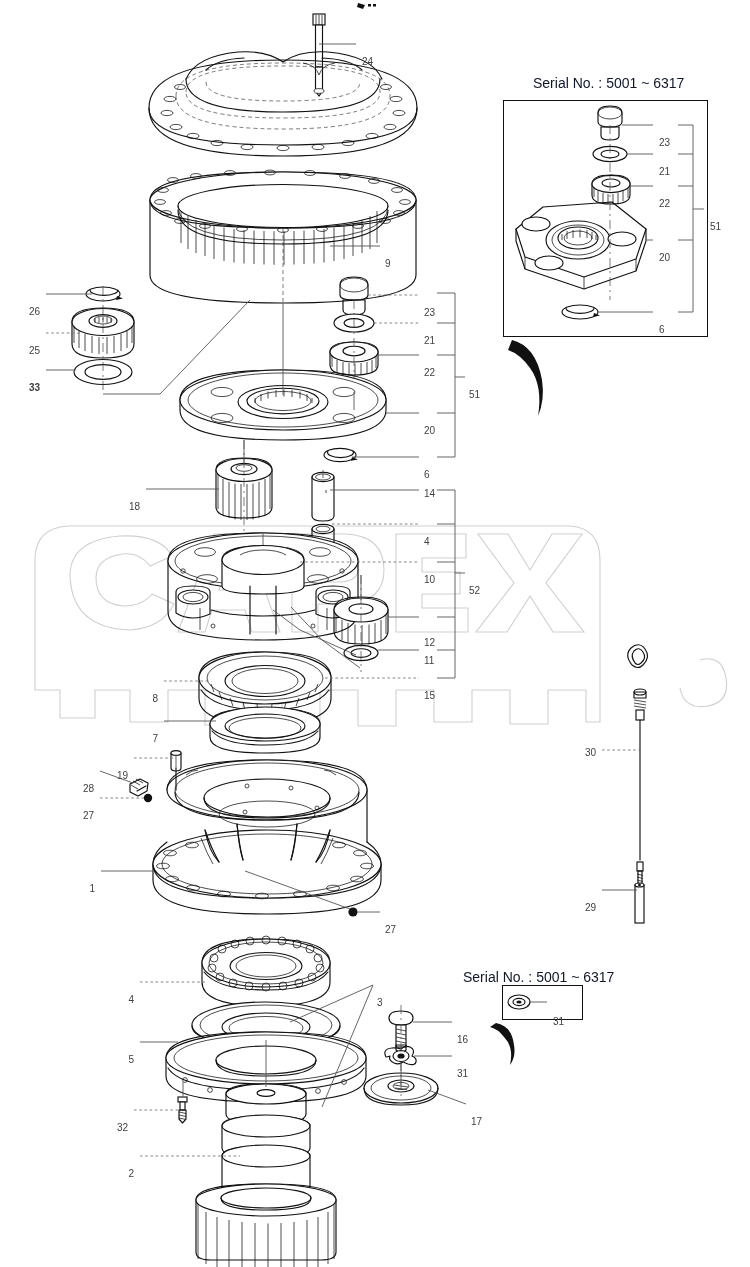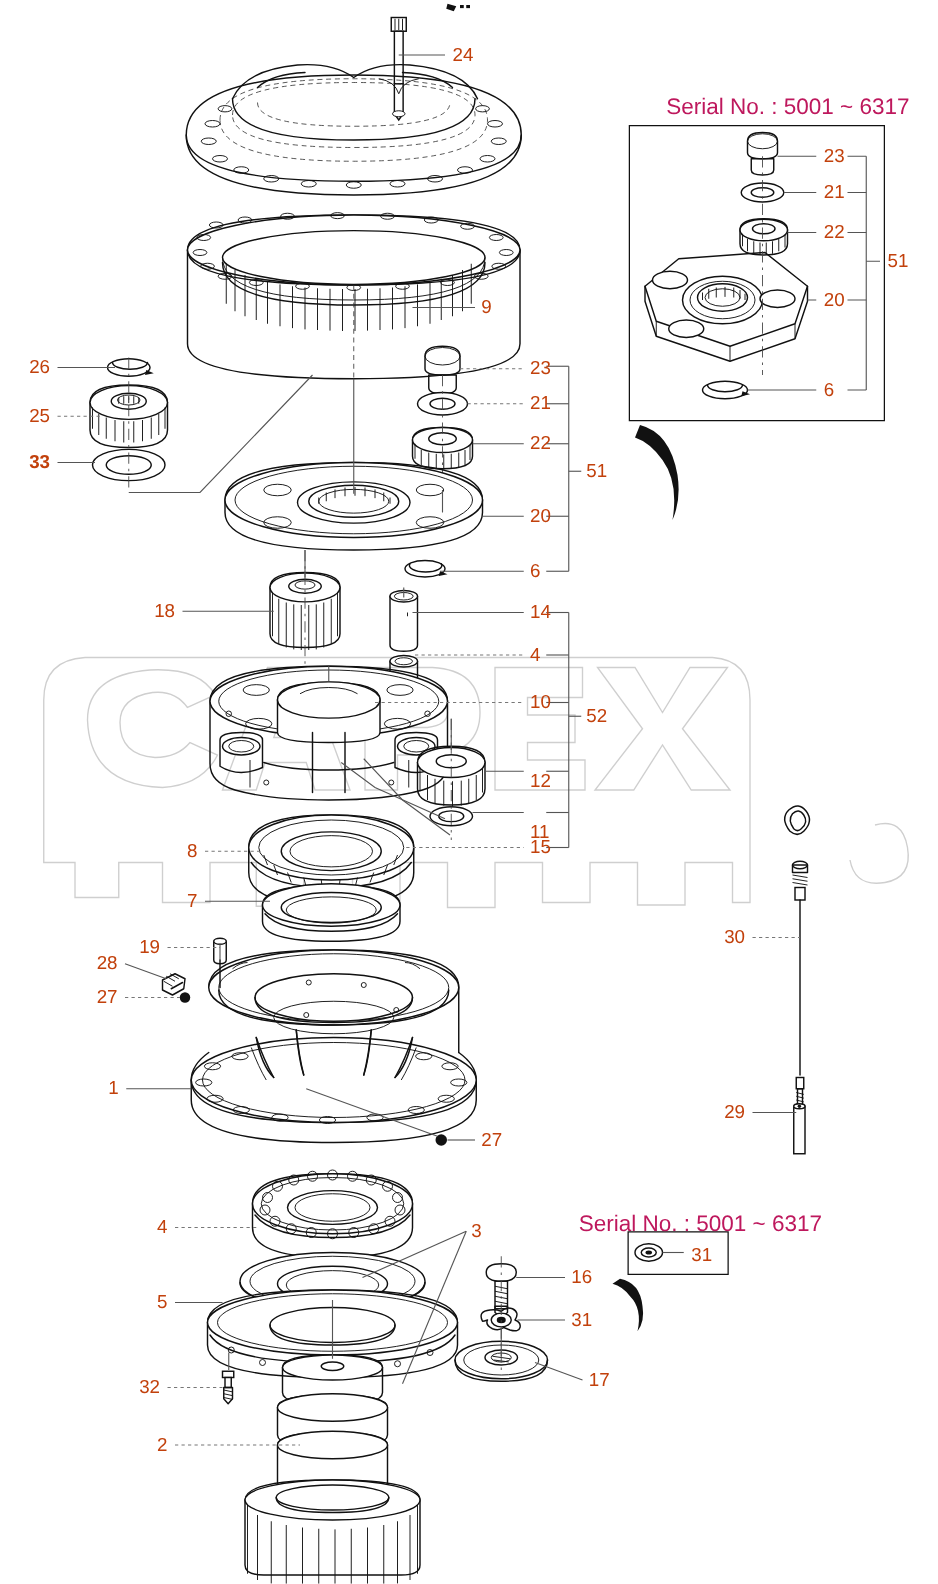--- a/index.html
+++ b/index.html
@@ -1,23 +1,23 @@
 <!DOCTYPE html>
 <html><head>
 <meta charset="utf-8">
 <style>
   html,body{margin:0;padding:0;background:#fff;}
   body{font-family:"Liberation Sans",sans-serif;}
   #page{position:relative;width:750px;height:1267px;background:#fff;overflow:hidden;}
   svg.layer{position:absolute;left:0;top:0;width:750px;height:1267px;}
-  .lbl{position:absolute;font-family:"Liberation Sans",sans-serif;font-size:15px;color:#c2410c;
-       white-space:nowrap;line-height:1;}
+  .lbl{position:absolute;font-family:"Liberation Sans",sans-serif;font-size:10px;color:#404040;
+       white-space:nowrap;line-height:1;margin-top:18px;}
   .lbl.r{transform:translate(-100%,-50%);}
   .lbl.l{transform:translate(0,-50%);}
-  .serial{position:absolute;font-family:"Liberation Sans",sans-serif;font-size:18px;color:#be185d;white-space:nowrap;}
+  .serial{position:absolute;font-family:"Liberation Sans",sans-serif;font-size:14px;color:#0f172a;white-space:nowrap;}
   .insetbox{position:absolute;border:1px solid #111;background:transparent;}
 </style>
 </head>
 <body>
 
 <div id="page">
 
   <svg class="layer" viewBox="0 0 750 1267">
     <g stroke="#cfcfcf" stroke-width="1.1" fill="none">
 
@@ -712,30 +712,30 @@
       <div class="lbl r" style="left: 40px; top: 294px;">26</div>
       <div class="lbl r" style="left: 40px; top: 333px;">25</div>
       <div class="lbl r" style="left: 40px; top: 370px; font-weight: bold;">33</div>
       <div class="lbl l" style="left: 424px; top: 295px;">23</div>
       <div class="lbl l" style="left: 424px; top: 323px;">21</div>
       <div class="lbl l" style="left: 424px; top: 355px;">22</div>
       <div class="lbl l" style="left: 469px; top: 377px;">51</div>
       <div class="lbl l" style="left: 424px; top: 413px;">20</div>
       <div class="lbl l" style="left: 424px; top: 457px;">6</div>
       <div class="lbl r" style="left: 140px; top: 489px;">18</div>
-      <div class="lbl l" style="left: 424px; top: 490px;">14</div>
+      <div class="lbl l" style="left: 424px; top: 476px;">14</div>
       <div class="lbl l" style="left: 424px; top: 524px;">4</div>
       <div class="lbl l" style="left: 424px; top: 562px;">10</div>
       <div class="lbl l" style="left: 469px; top: 573px;">52</div>
       <div class="lbl l" style="left: 424px; top: 625px;">12</div>
-      <div class="lbl l" style="left: 424px; top: 666px;">11</div>
+      <div class="lbl l" style="left: 424px; top: 643px;">11</div>
       <div class="lbl l" style="left: 424px; top: 678px;">15</div>
       <div class="lbl r" style="left: 158px; top: 681px;">8</div>
       <div class="lbl r" style="left: 158px; top: 721px;">7</div>
-      <div class="lbl r" style="left: 596px; top: 750px;">30</div>
+      <div class="lbl r" style="left: 596px; top: 735px;">30</div>
       <div class="lbl r" style="left: 128px; top: 758px;">19</div>
       <div class="lbl r" style="left: 94px; top: 771px;">28</div>
       <div class="lbl r" style="left: 94px; top: 798px;">27</div>
       <div class="lbl r" style="left: 95px; top: 871px;">1</div>
       <div class="lbl r" style="left: 596px; top: 890px;">29</div>
       <div class="lbl l" style="left: 385px; top: 912px;">27</div>
       <div class="lbl r" style="left: 134px; top: 982px;">4</div>
       <div class="lbl l" style="left: 377px; top: 985px;">3</div>
       <div class="lbl l" style="left: 457px; top: 1022px;">16</div>
       <div class="lbl r" style="left: 134px; top: 1042px;">5</div>

